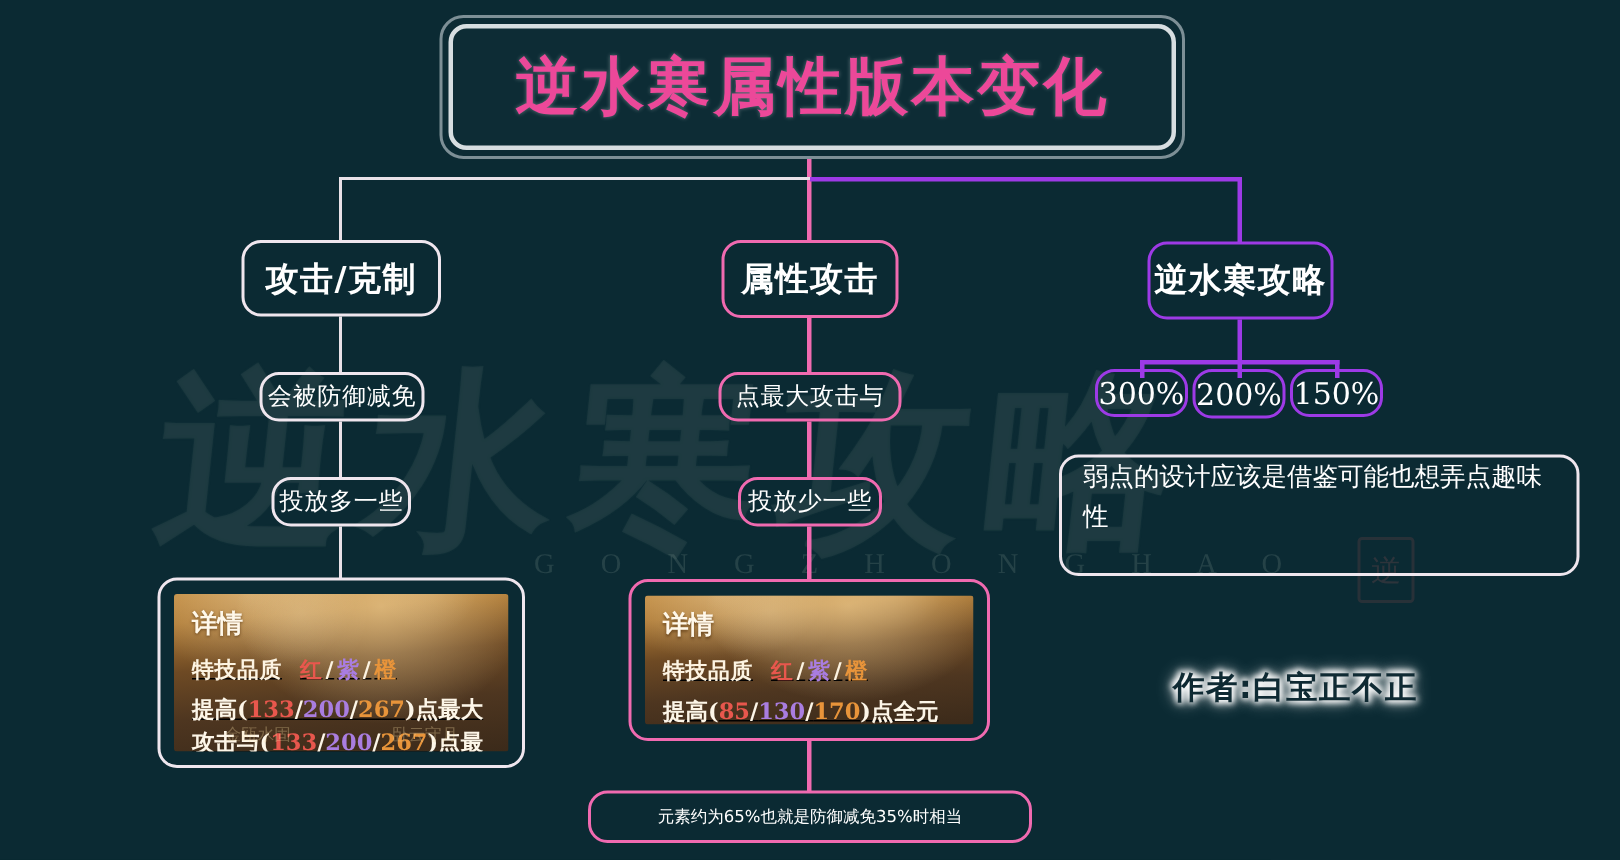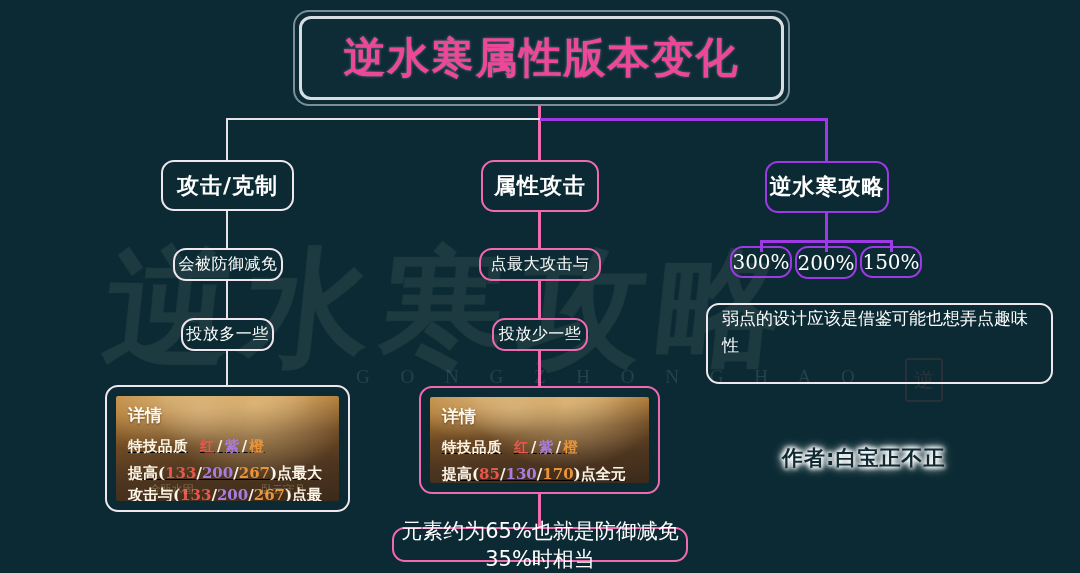--- a/index.html
+++ b/index.html
@@ -259,21 +259,21 @@
       <div class="card-body">
         <div class="q-row">
           <span class="q-lbl">特技品质</span><span class="c-red">红</span><span class="sep">/</span><span class="c-pur">紫</span><span class="sep">/</span><span class="c-org">橙</span>
         </div>
         <div class="desc"><span>提高(</span><span class="c-red">85</span>/<span class="c-pur">130</span>/<span class="c-org">170</span><span>)点全元素攻击</span></div>
       </div>
     </div>
   </div>
 
   <div class="ln pink" style="left:538px;top:494px;width:3px;height:34px;"></div>
-  <div class="node pink" style="left:392px;top:527px;width:296px;height:35px;font-size:21px;">
+  <div class="node pink" style="left:392px;top:527px;width:296px;height:35px;font-size:11px;">
     <span>元素约为65%也就是防御减免35%时相当</span>
   </div>
 
   <div class="node purple lvl1" style="left:765px;top:161px;width:124px;height:52px;">
     <span>逆水寒攻略</span>
   </div>
 
   <div class="ln purple" style="left:825px;top:213px;width:3px;height:29px;"></div>
   <div class="ln purple" style="left:760px;top:240px;width:133px;height:3px;"></div>
   <div class="ln purple" style="left:760px;top:240px;width:3px;height:12px;"></div>

